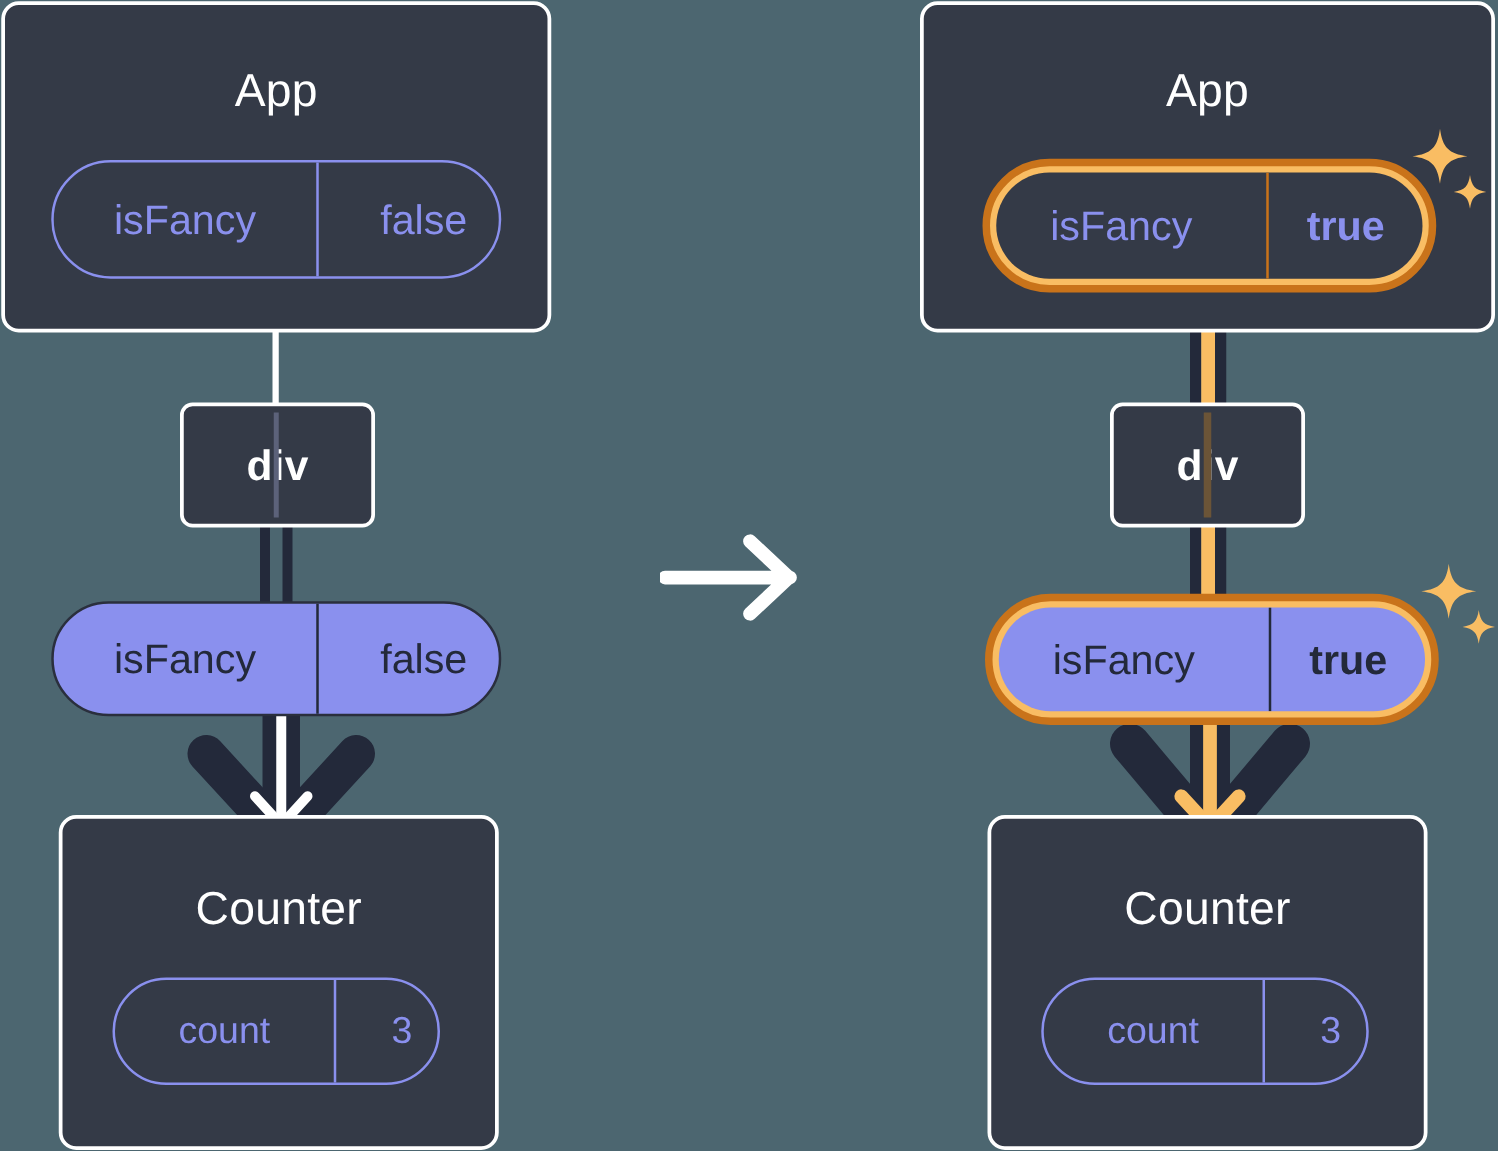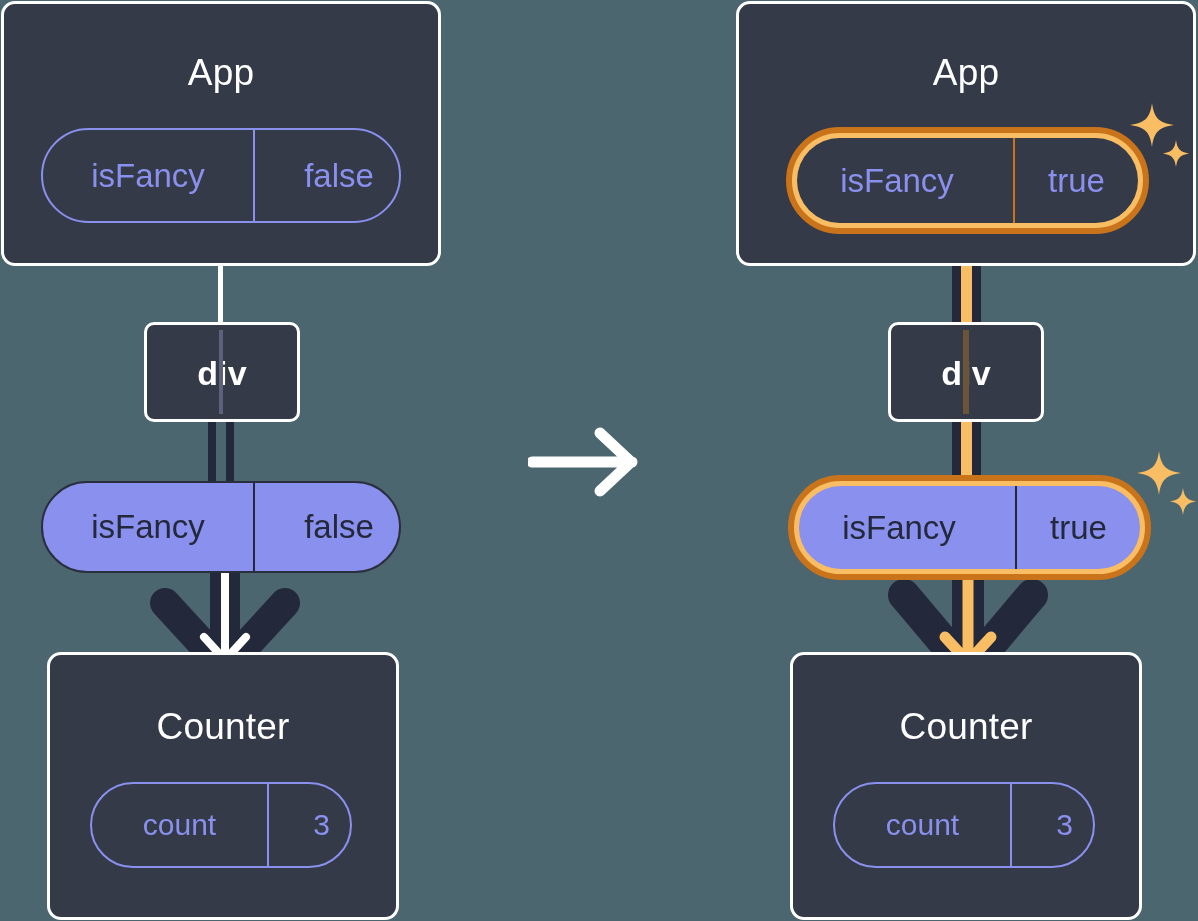--- a/index.html
+++ b/index.html
@@ -85,21 +85,21 @@
   .ring.onDark .inner .seg.val{border-left:2px solid #c9731a;}
   .ring.onPurple .inner{background:#8a90ee;}
   .ring.onPurple .inner .seg{color:#23293a;font-size:33px;}
   .ring.onPurple .inner .seg.val{border-left:2px solid #23293a;}
   .ring .inner .seg{
     display:flex;align-items:center;justify-content:center;
     box-sizing:border-box;white-space:nowrap;
   }
   .ring .inner .seg.key{flex:0 0 auto;}
   .ring .inner .seg.val{flex:1 1 auto;}
-  .bold{font-weight:normal;margin-left:16px;}
+  .bold{font-weight:bold;margin-left:16px;}
 
   
   .wire{position:absolute;z-index:2;}
   .wire.white{background:#ffffff;}
   .wire.dark{background:#23293a;}
   .wire.orange{background:#f9bd63;}
   .wire.dim{background:#5c627a;}
   .wire.dimbrown{background:#6b5437;}
 
   .arrowwrap{position:absolute;z-index:3;pointer-events:none;}

